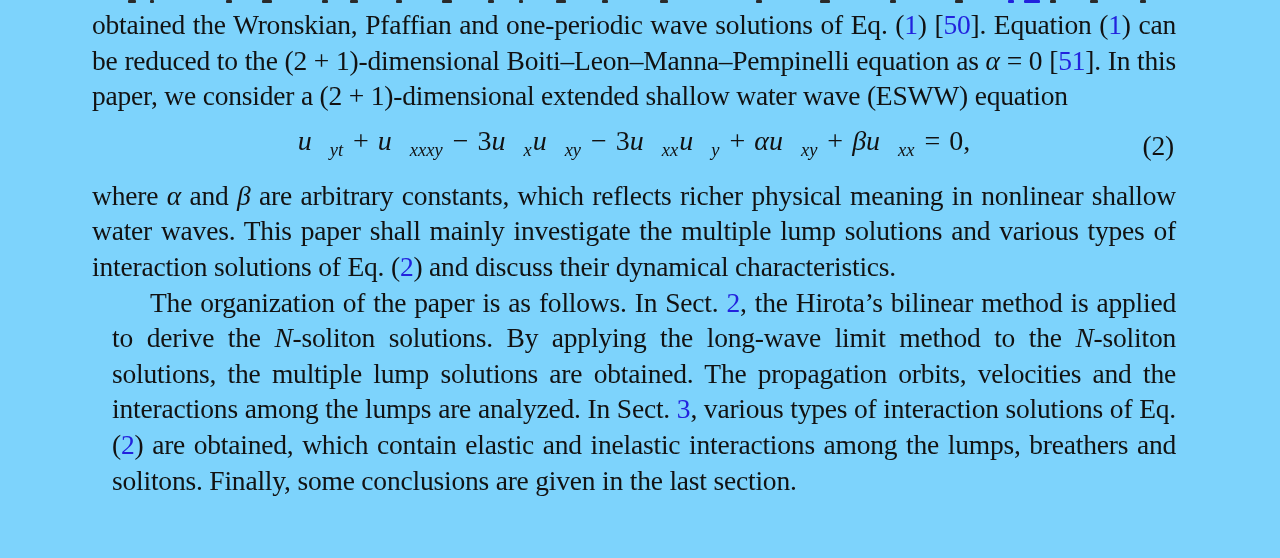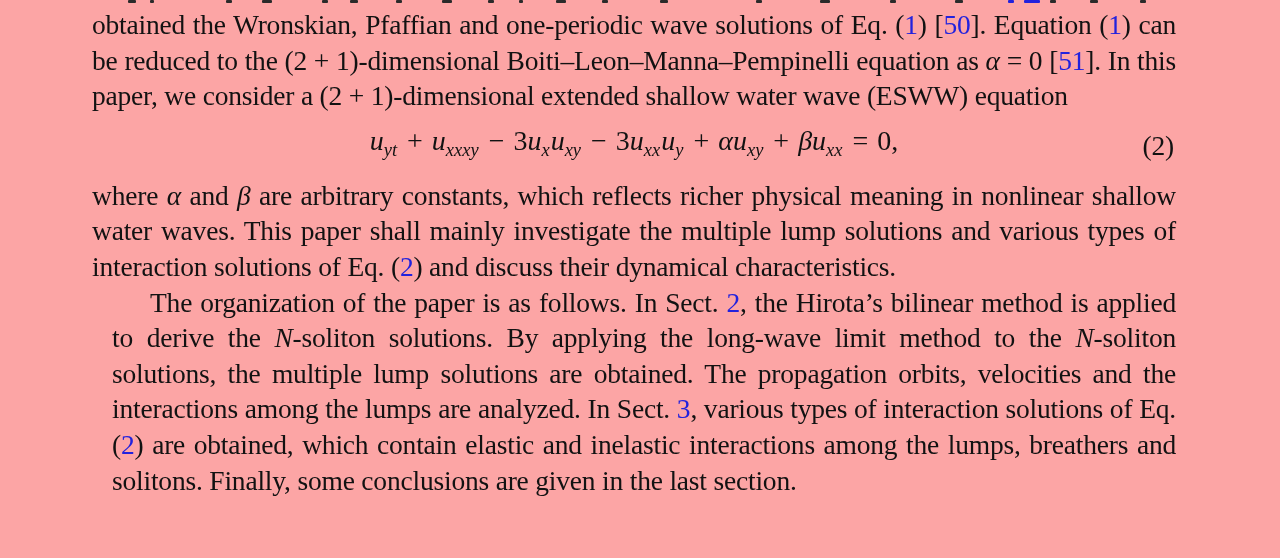--- a/index.html
+++ b/index.html
@@ -11,21 +11,21 @@
     width: 1280px;
     height: 558px;
     overflow: hidden;
     font-family: "Liberation Serif", "DejaVu Serif", serif;
     color: #121212;
   }
   .page {
     position: relative;
     width: 1280px;
     height: 558px;
-    background: #fca5a5;
+    background: #7dd3fc;
   }
   
   .frags {
     position: absolute;
     top: 0; left: 0;
     width: 1280px; height: 7px;
   }
   .frag {
     position: absolute;
     top: 0;
@@ -61,21 +61,21 @@
   .eq-body {
     white-space: nowrap;
     font-size: 28px;
     letter-spacing: 0;
   }
   .mi { font-style: italic; }
   .msub {
     font-style: italic;
     font-size: 0.66em;
     vertical-align: -0.28em;
-    margin-left: 0;
+    margin-left: 18px;
     margin-right: 1px;
   }
   .mop { display: inline-block; margin: 0 9px; font-style: normal; }
   .mn  { font-style: normal; }
   .eq-number {
     position: absolute;
     right: 2px;
     top: 50%;
     transform: translateY(-50%);
     font-size: 27.5px;

